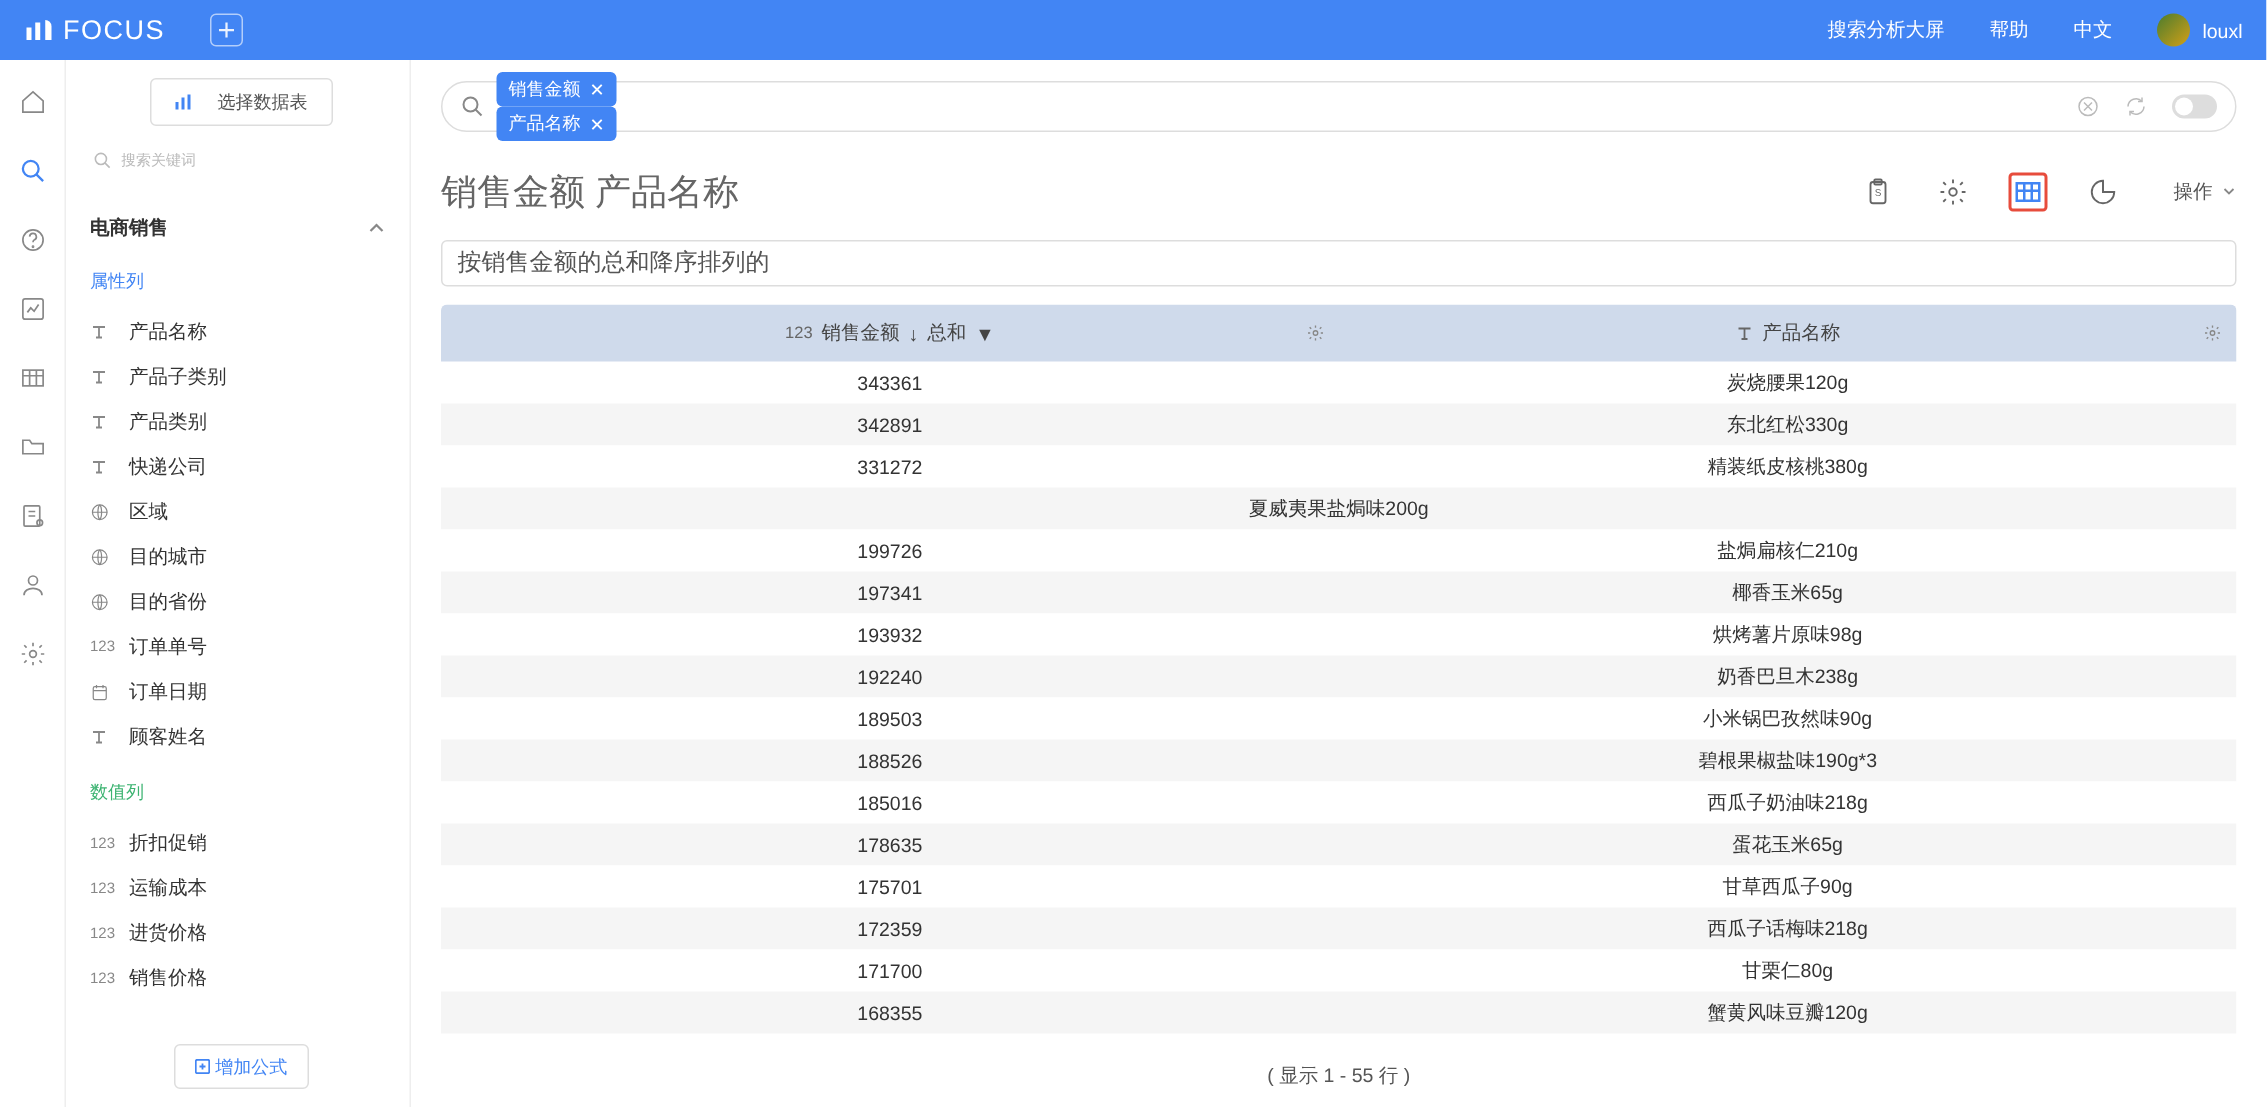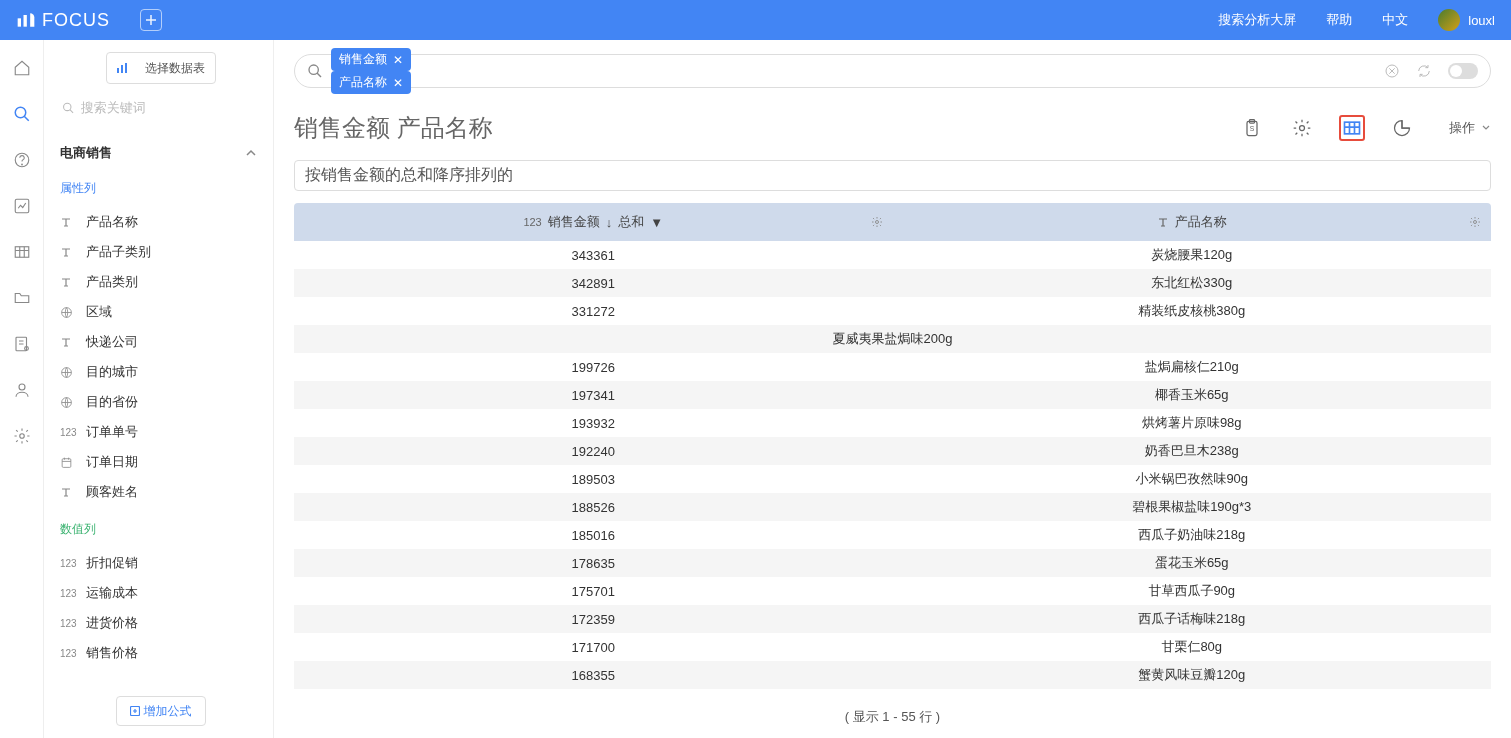--- a/index.html
+++ b/index.html
@@ -19,24 +19,24 @@
 
 .layout { display: flex; height: calc(100vh - 40px); }
 
 
 .rail { width: 44px; border-right: 1px solid #eee; display: flex; flex-direction: column; align-items: center; padding-top: 18px; gap: 26px; }
 .rail-item { color: #888; cursor: pointer; width: 20px; height: 20px; display:flex; align-items:center; justify-content:center; }
 .rail-item.active { color: #4285f4; }
 
 
 .sidebar { width: 230px; border-right: 1px solid #eee; display: flex; flex-direction: column; padding: 12px 8px 12px 12px; }
-.select-ds-btn { border: 1px solid #ddd; border-radius: 4px; height: 32px; display: flex; align-items: center; justify-content: center; gap: 17px; width: 110px; margin: 0 auto 16px; font-size: 12px; color: #555; cursor: pointer; }
+.select-ds-btn { border: 1px solid #ddd; border-radius: 4px; height: 32px; display: flex; align-items: center; justify-content: center; gap: 17px; width: 122px; margin: 0 auto 16px; font-size: 12px; color: #555; cursor: pointer; }
 .select-ds-btn .ico { color: #4285f4; }
 .search-kw { display: flex; align-items: center; gap: 6px; color: #bbb; padding: 0 6px 10px; border-bottom: 1px solid transparent; }
-.search-kw input { border: none; outline: none; font-size: 13px; color: #8b5cf6; width: 100%; }
+.search-kw input { border: none; outline: none; font-size: 10px; color: #8b5cf6; width: 100%; }
 .search-kw input::placeholder { color: #bbb; }
 
 .sidebar-scroll { flex: 1; overflow-y: auto; margin-top: 14px; padding-right: 4px; }
 .ds-group { display: flex; align-items: center; justify-content: space-between; font-weight: 600; font-size: 13px; color: #333; padding: 4px 4px; cursor: pointer; }
 .section-label { color: #4285f4; font-size: 12px; margin: 14px 0 10px 4px; }
 .section-label.green { color: #3cb371; }
 .field-row { display: flex; align-items: center; gap: 10px; padding: 6px 4px; font-size: 13px; color: #333; cursor: pointer; }
 .field-row .t-icon { color: #888; width: 16px; text-align: center; font-size: 11px; }
 .add-formula { border: 1px solid #ddd; border-radius: 4px; height: 30px; width: 90px; margin: 12px auto 0; display: flex; align-items: center; justify-content: center; gap: 4px; font-size: 12px; color: #4285f4; cursor:pointer; }
 
@@ -211,34 +211,34 @@
           <div class="field-row">
             <span class="t-icon">
               <svg width="12" height="12" viewBox="0 0 12 12" fill="none" stroke="#888" stroke-width="1.2">
                 <path d="M2 3h8M6 3v7M4 10h4"></path>
               </svg>
             </span>
             <span>产品类别</span>
           </div>
           <div class="field-row">
             <span class="t-icon">
+              <svg width="12" height="12" viewBox="0 0 12 12" fill="none" stroke="#888" stroke-width="1.2">
+                <path d="M2 3h8M6 3v7M4 10h4"></path>
+              </svg>
+            </span>
+            <span>快递公司</span>
+          </div>
+          <div class="field-row">
+            <span class="t-icon">
               <svg width="13" height="13" viewBox="0 0 24 24" fill="none" stroke="#888" stroke-width="1.5">
                 <circle cx="12" cy="12" r="9"></circle>
                 <path d="M3 12h18M12 3c3 3 3 15 0 18M12 3c-3 3-3 15 0 18"></path>
               </svg>
             </span>
             <span>区域</span>
-          </div>
-          <div class="field-row">
-            <span class="t-icon">
-              <svg width="12" height="12" viewBox="0 0 12 12" fill="none" stroke="#888" stroke-width="1.2">
-                <path d="M2 3h8M6 3v7M4 10h4"></path>
-              </svg>
-            </span>
-            <span>快递公司</span>
           </div>
           <div class="field-row">
             <span class="t-icon">
               <svg width="13" height="13" viewBox="0 0 24 24" fill="none" stroke="#888" stroke-width="1.5">
                 <circle cx="12" cy="12" r="9"></circle>
                 <path d="M3 12h18M12 3c3 3 3 15 0 18M12 3c-3 3-3 15 0 18"></path>
               </svg>
             </span>
             <span>目的城市</span>
           </div>

